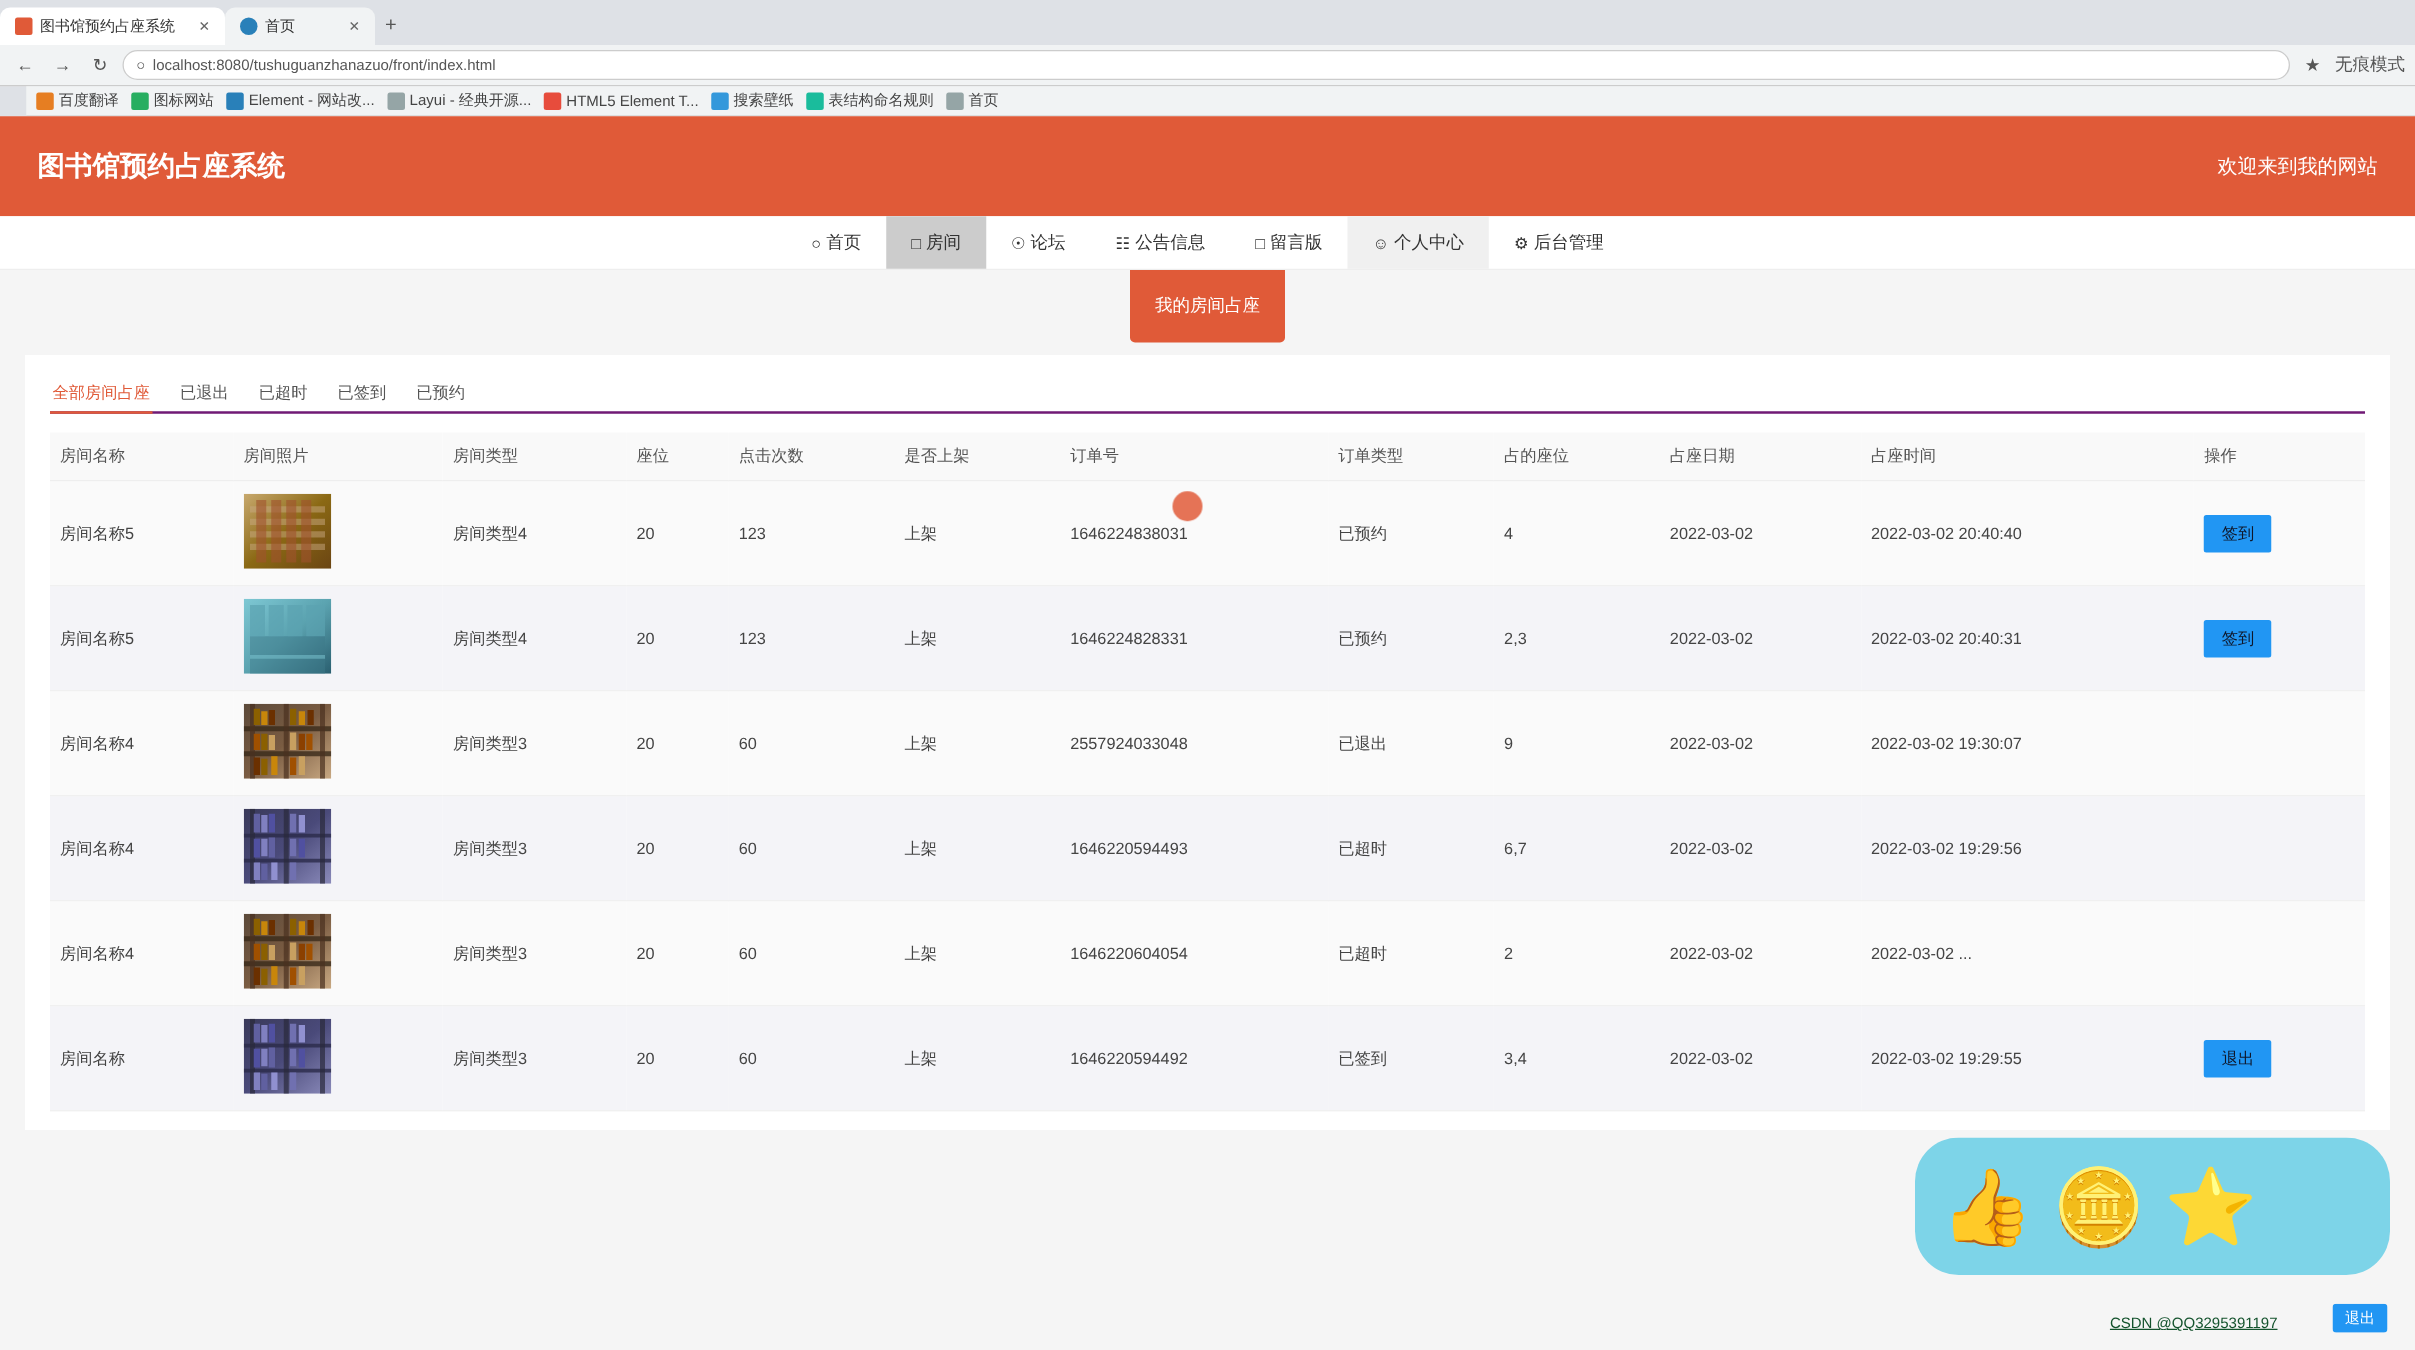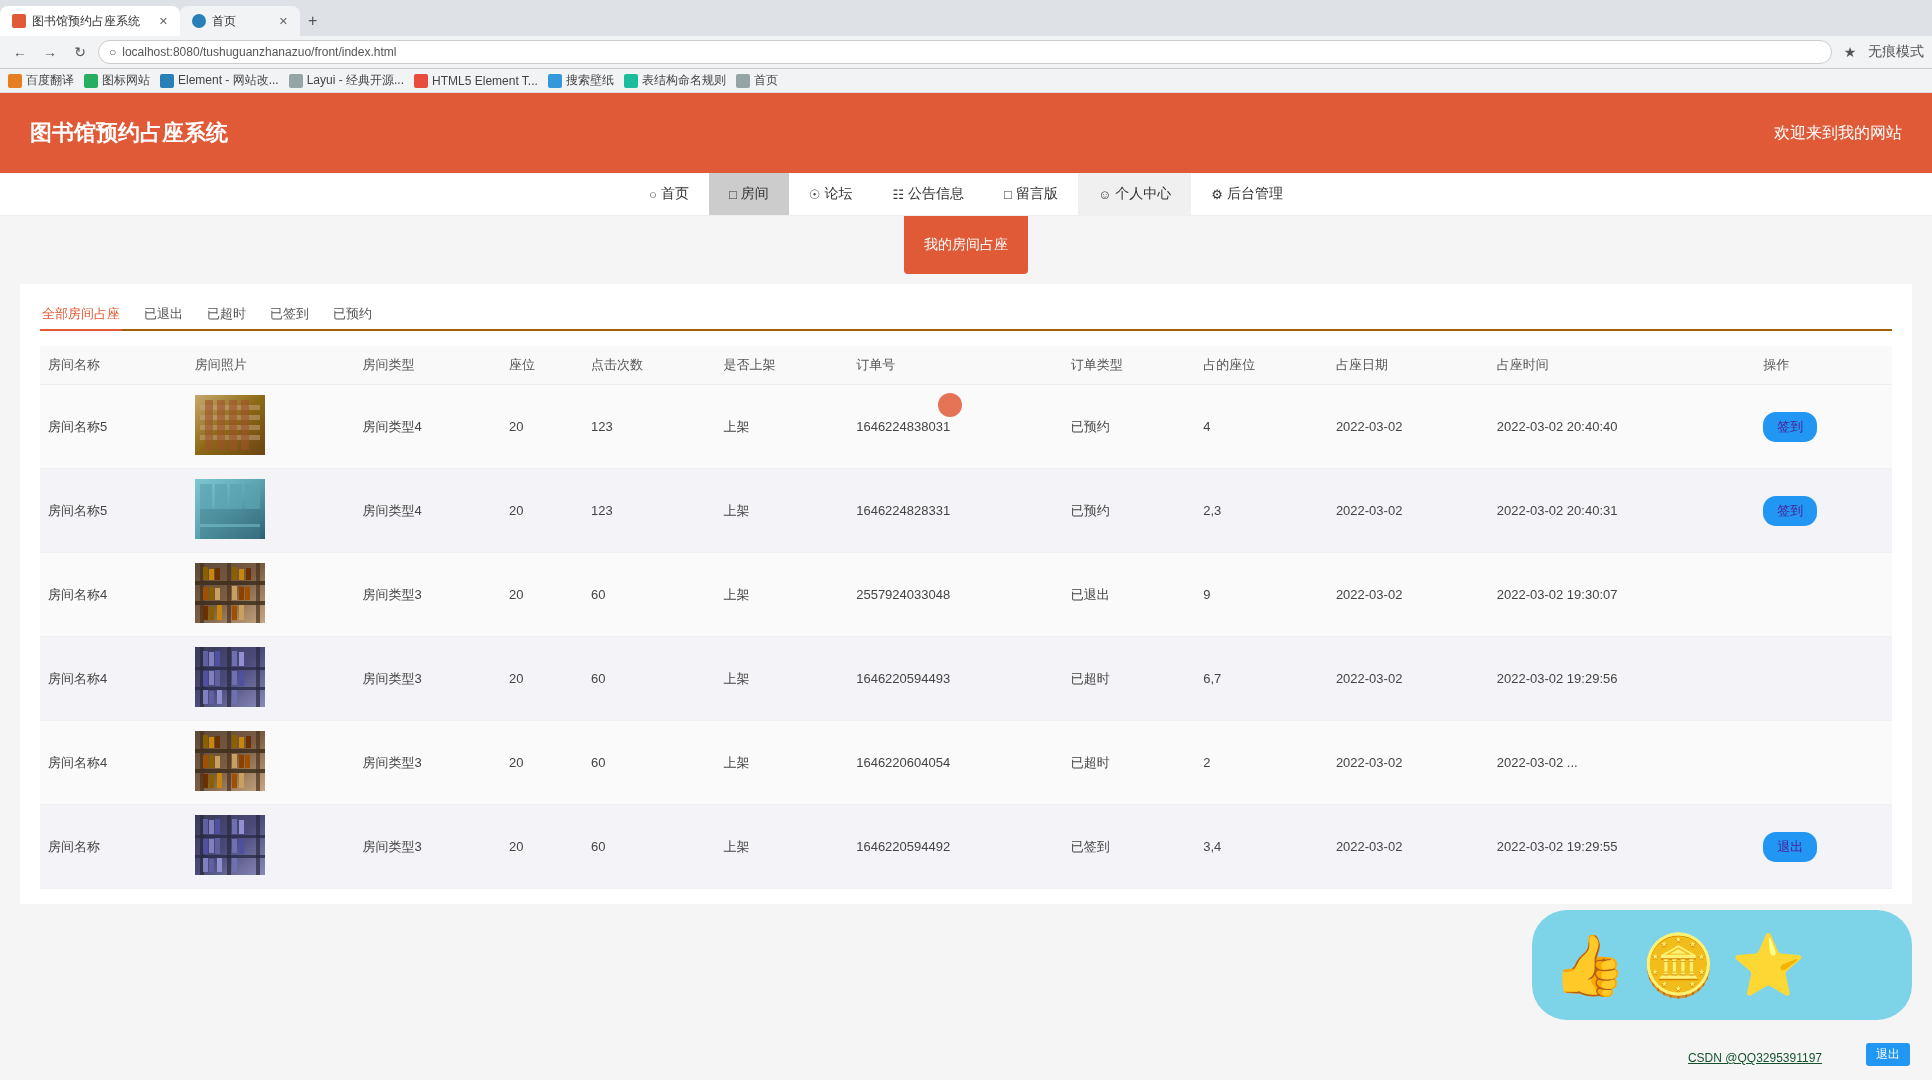--- a/index.html
+++ b/index.html
@@ -92,20 +92,21 @@
     }
     .address-bar span { color: #555; }
     .browser-bookmarks {
       display: flex;
       align-items: center;
       padding: 3px 8px;
       background: #f1f3f4;
       border-bottom: 1px solid #ddd;
       gap: 10px;
       font-size: 12px;
+      margin-left: 21px;
     }
     .bookmark-item {
       display: flex;
       align-items: center;
       gap: 4px;
       cursor: pointer;
       color: #444;
       white-space: nowrap;
     }
     .bookmark-icon {
@@ -184,21 +185,21 @@
     .content {
       background: #fff;
       margin: 10px 20px;
       padding: 15px 20px;
     }
 
     
     .filter-tabs {
       display: flex;
       gap: 20px;
-      border-bottom: 2px solid #a16207;
+      border-bottom: 2px solid #701a75;
       margin-bottom: 15px;
       padding-bottom: 0;
     }
     .filter-tab {
       padding: 6px 2px;
       font-size: 13px;
       cursor: pointer;
       color: #555;
       border-bottom: 2px solid transparent;
       margin-bottom: -2px;
@@ -231,24 +232,24 @@
     }
     .data-table tr:nth-child(odd) td {
       background: #fafafa;
     }
     .data-table tr:nth-child(even) td {
       background: #f4f4f8;
     }
 
     .sign-btn {
       background: #2196F3;
-      color: #4c1d95;
+      color: #0f172a;
       border: none;
       padding: 6px 14px;
-      border-radius: 13px;
+      border-radius: 2px;
       cursor: pointer;
       font-size: 13px;
     }
 
     
     .cursor-indicator {
       position: fixed;
       width: 24px;
       height: 24px;
       background: #e05a38;

